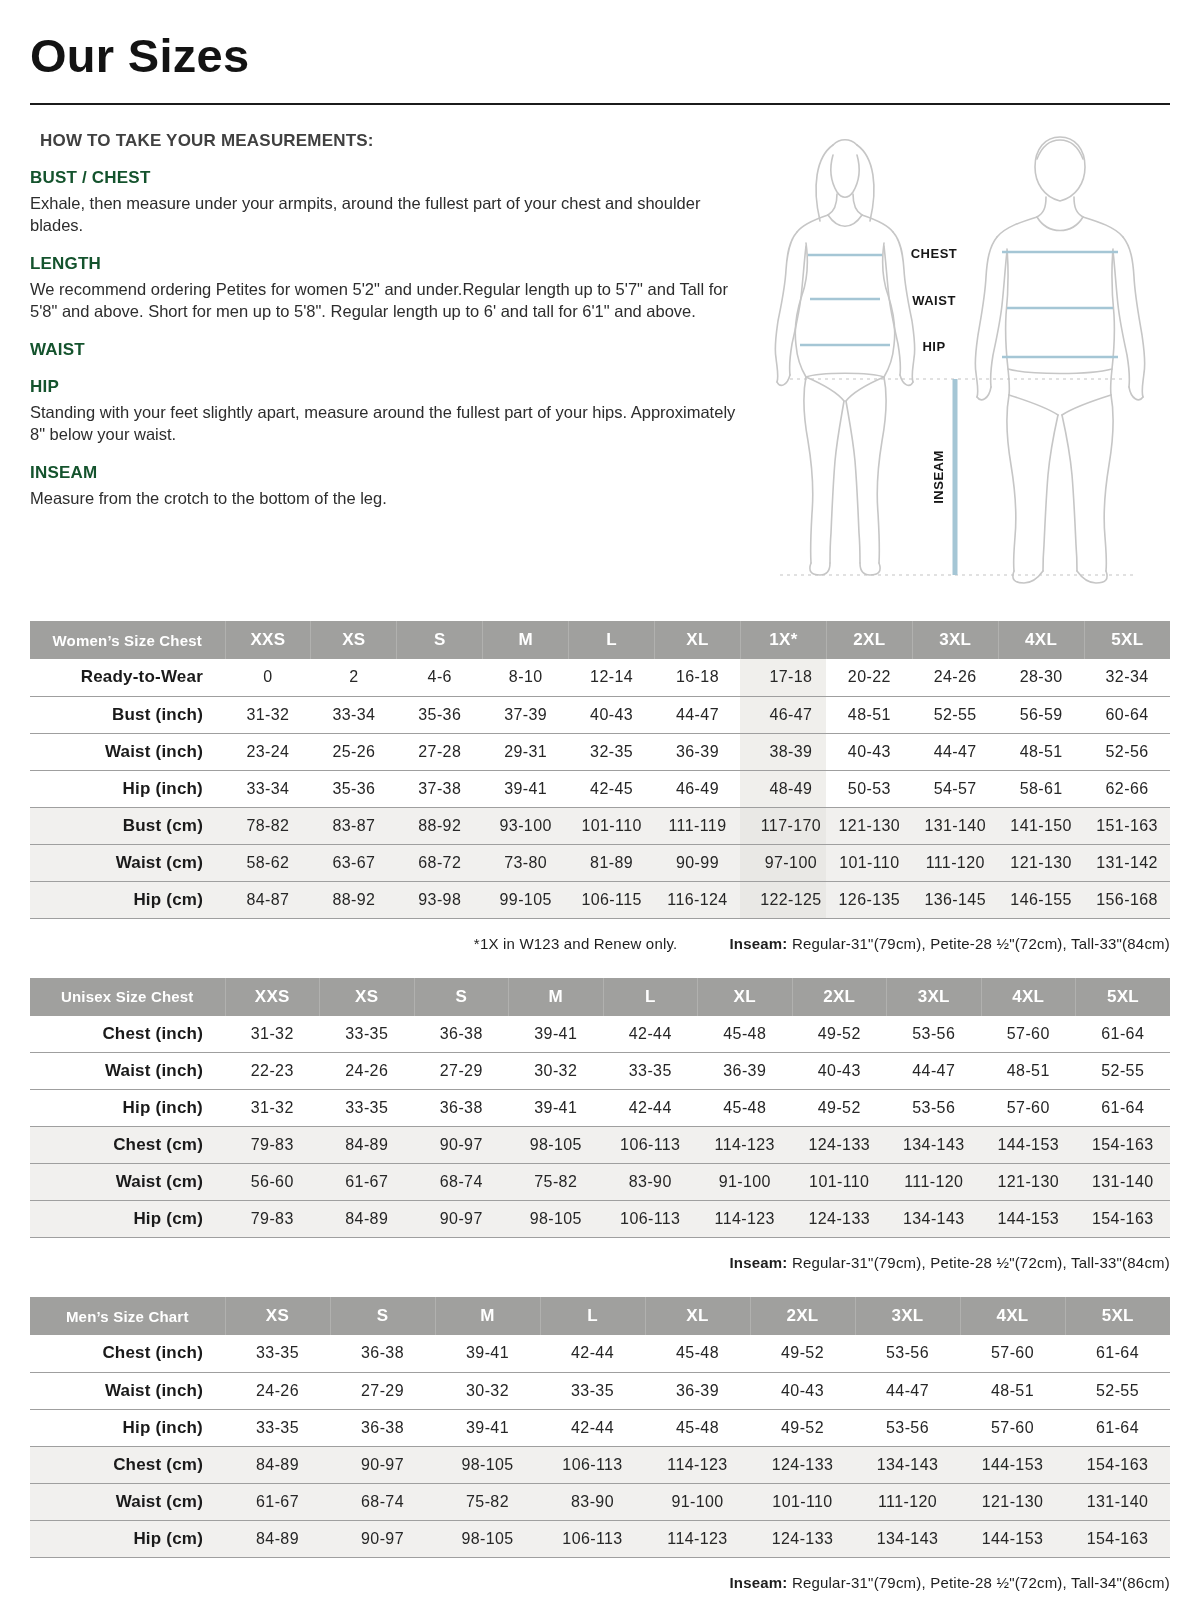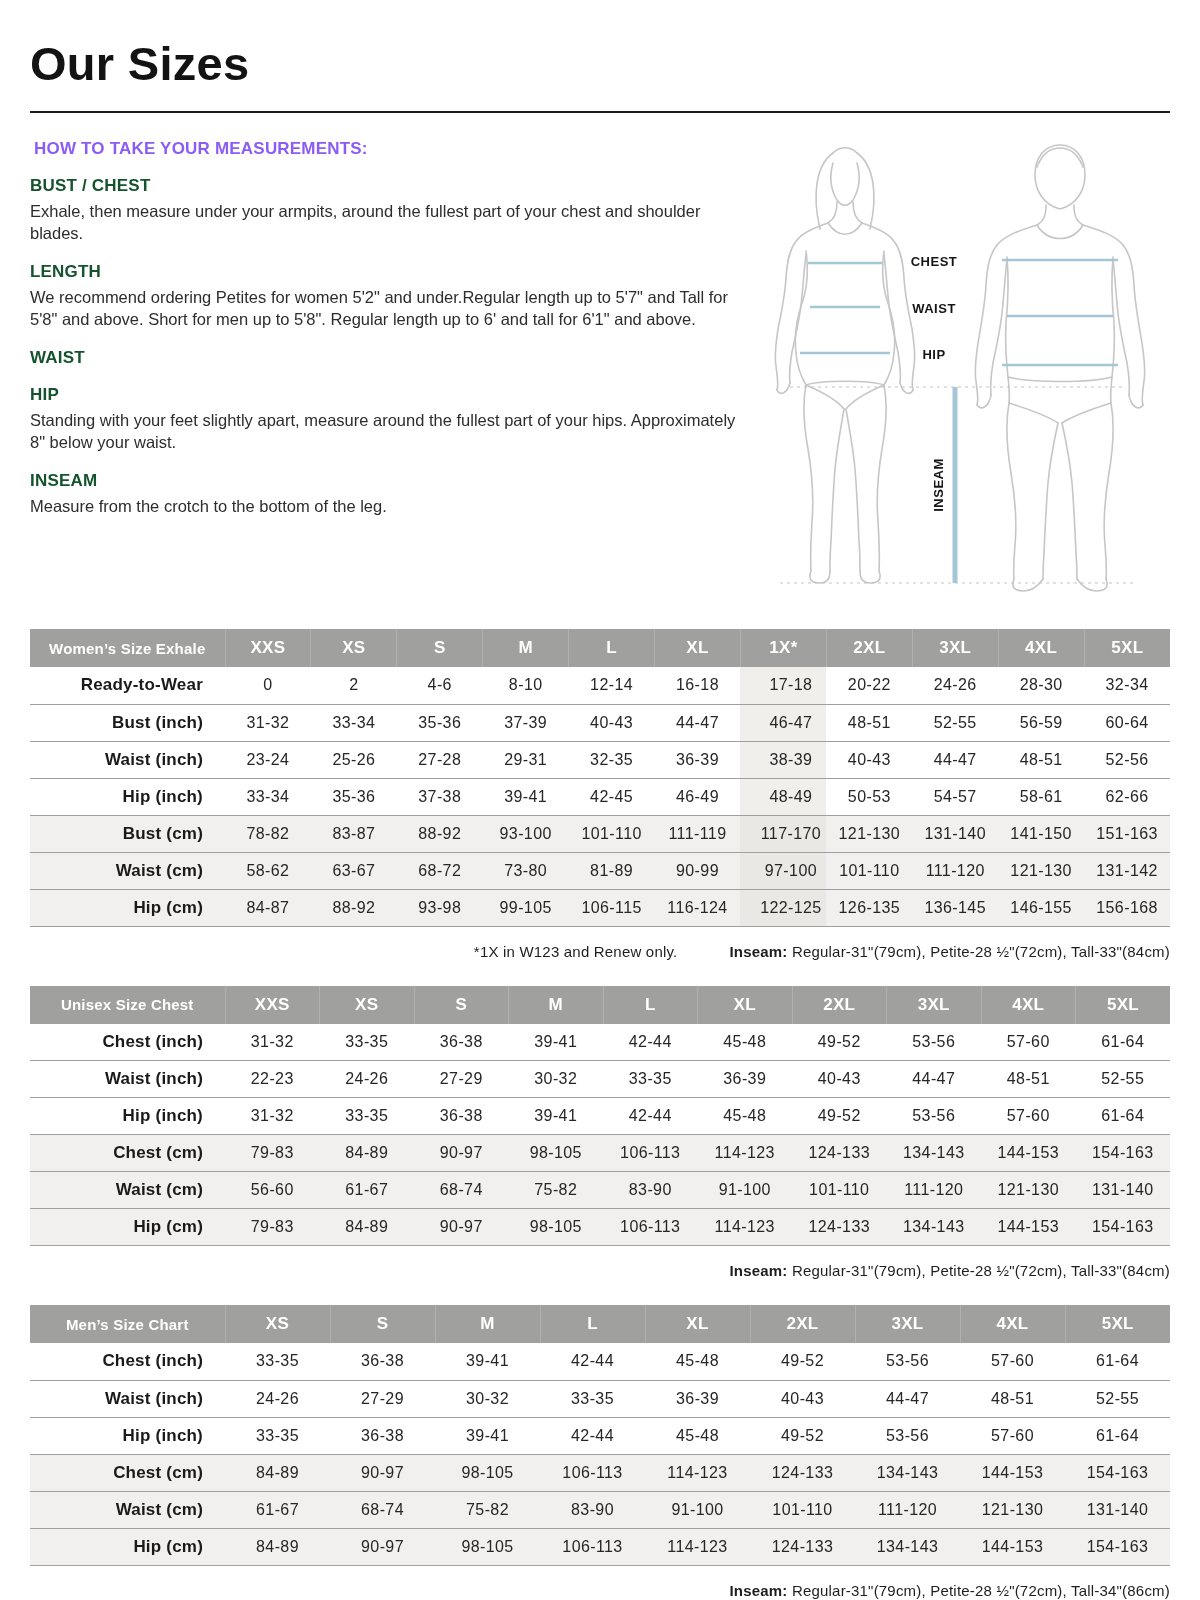--- a/index.html
+++ b/index.html
@@ -7,27 +7,27 @@
   body {
     width:1200px;
     font-family:"Liberation Sans","DejaVu Sans",sans-serif;
     color:#1d1d1d;
     -webkit-font-smoothing:antialiased;
   }
   .page { padding:24px 30px 28px 30px; }
 
   h1.page-title {
     font-size:47px; font-weight:800; letter-spacing:0.3px;
-    color:#131313; margin:12px 0 20px 0;
+    color:#131313; margin:4px 0 20px 0;
   }
   .title-rule { border:none; border-top:2px solid #1b1b1b; margin:0 0 24px 0; }
 
   .top-area { display:flex; align-items:flex-start; }
   .instructions { width:745px; padding-right:10px; }
-  .how-to { font-size:17px; font-weight:800; letter-spacing:0.2px; margin:2px 0 4px 4px; color:#8b5cf6; }
+  .how-to { font-size:17px; font-weight:800; letter-spacing:0.2px; margin:2px 0 4px 10px; color:#404040; }
   .sec h3 { font-size:17px; font-weight:800; margin:17px 0 5px 0; color:#14532d; letter-spacing:0.2px; }
   .sec p  { font-size:16.5px; line-height:1.33; margin:0; color:#2d2d2d; }
 
   .diagram-wrap { flex:1; display:flex; justify-content:flex-end; margin-top:-4px; }
   .fig { stroke:#c6c6c6; stroke-width:1.6; fill:none; stroke-linecap:round; }
   .blue { stroke:#a5c6d5; stroke-width:2.6; }
   .blue-bar { stroke:#a5c6d5; stroke-width:5; }
   .dash { stroke:#c4c4c4; stroke-width:1.2; stroke-dasharray:3,4; }
   .diag-label { font-size:13px; font-weight:bold; fill:#161616; letter-spacing:0.5px; }
 
@@ -182,21 +182,21 @@
           <col style="width: 85.9091px;">
           <col style="width: 85.9091px;">
           <col style="width: 85.9091px;">
           <col style="width: 85.9091px;">
           <col style="width: 85.9091px;">
           <col style="width: 85.9091px;">
           <col style="width: 85.9091px;">
         </colgroup>
         <thead>
           <tr>
-            <th class="tbl-title">Women’s Size Exhale</th>
+            <th class="tbl-title">Women’s Size Chest</th>
             <th>XXS</th>
             <th>XS</th>
             <th>S</th>
             <th>M</th>
             <th>L</th>
             <th>XL</th>
             <th>1X*</th>
             <th>2XL</th>
             <th>3XL</th>
             <th>4XL</th>

